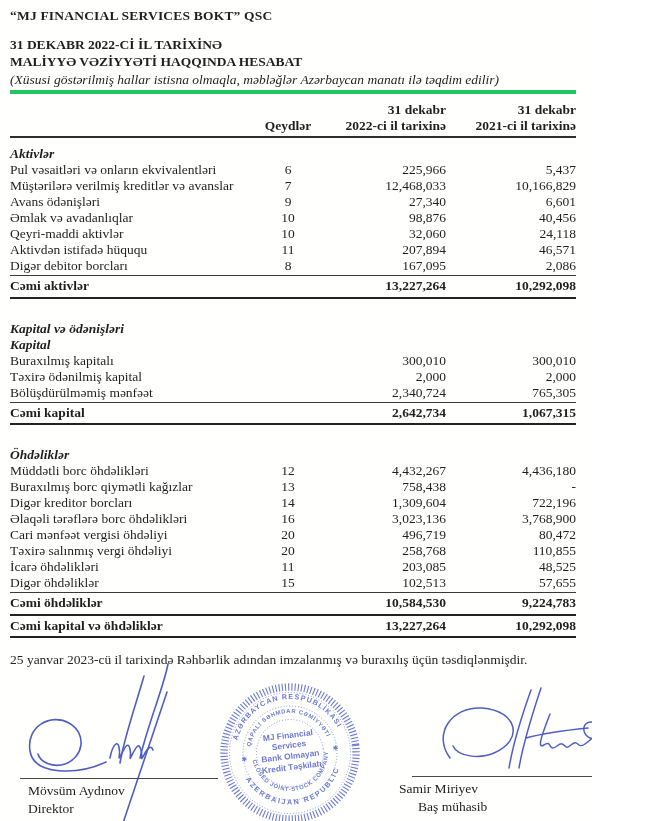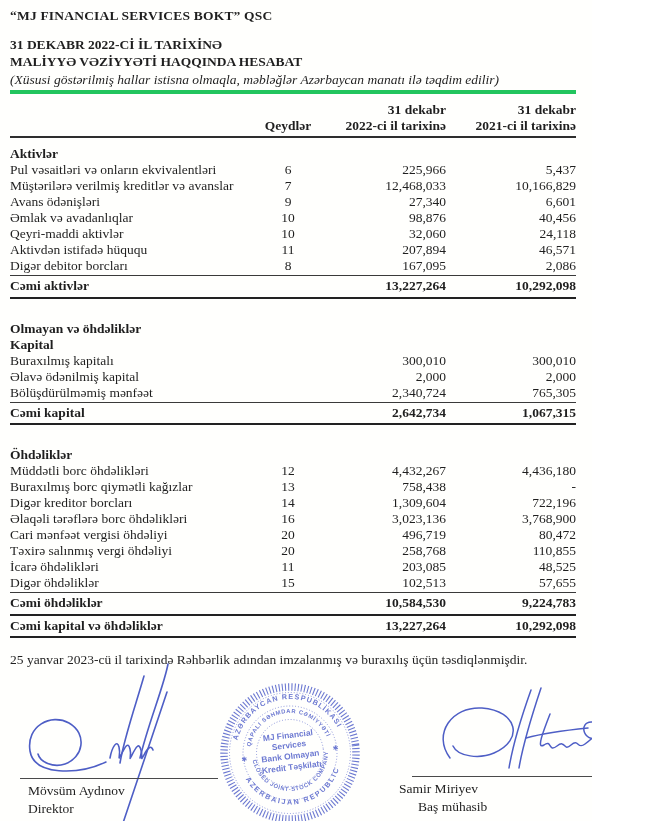--- a/index.html
+++ b/index.html
@@ -19,21 +19,21 @@
   .thead {
     display:grid; grid-template-columns:1fr 60px 128px 130px;
     padding-top:8px; padding-bottom:2px; border-bottom:2px solid #2e2e2e;
     font-weight:bold; font-size:13.5px;
   }
   .thead .notes-h { align-self:end; text-align:center; line-height:16px; }
   .thead .num-h { text-align:right; line-height:16px; }
   .row { display:grid; grid-template-columns:1fr 60px 128px 130px; font-size:13.5px; line-height:16px; }
   .c.note { text-align:center; }
   .c.num  { text-align:right; }
-  .heading-row { font-weight:bold; padding-top:8px; }
+  .heading-row { font-weight:bold; padding-top:8px;font-style:italic; }
   .heading-row + .heading-row { padding-top:0; }
   .total-row {
     font-weight:bold; border-top:1px solid #3a3a3a; border-bottom:2.2px solid #222;
     padding:2px 0 2.5px; margin-top:1px;
   }
   .total-row + .total-row { border-top:none; margin-top:0; }
   .section-gap { height:14px; }
   
   .approval { margin:14px 0 0 0; font-size:13.5px; line-height:16px; }
   .sig-area { position:relative; height:159px; }
@@ -119,33 +119,33 @@
           <div class="c num">2,086</div>
         </div>
         <div class="row total-row">
           <div class="c label">Cəmi aktivlər</div>
           <div class="c note"></div>
           <div class="c num">13,227,264</div>
           <div class="c num">10,292,098</div>
         </div>
         <div class="section-gap"></div>
         <div class="row heading-row">
-          <div class="c label">Olmayan və öhdəliklər</div>
+          <div class="c label">Kapital və ödənişləri</div>
         </div>
         <div class="row heading-row">
           <div class="c label">Kapital</div>
         </div>
         <div class="row data-row">
           <div class="c label">Buraxılmış kapitalı</div>
           <div class="c note"></div>
           <div class="c num">300,010</div>
           <div class="c num">300,010</div>
         </div>
         <div class="row data-row">
-          <div class="c label">Əlavə ödənilmiş kapital</div>
+          <div class="c label">Təxirə ödənilmiş kapital</div>
           <div class="c note"></div>
           <div class="c num">2,000</div>
           <div class="c num">2,000</div>
         </div>
         <div class="row data-row">
           <div class="c label">Bölüşdürülməmiş mənfəət</div>
           <div class="c note"></div>
           <div class="c num">2,340,724</div>
           <div class="c num">765,305</div>
         </div>

